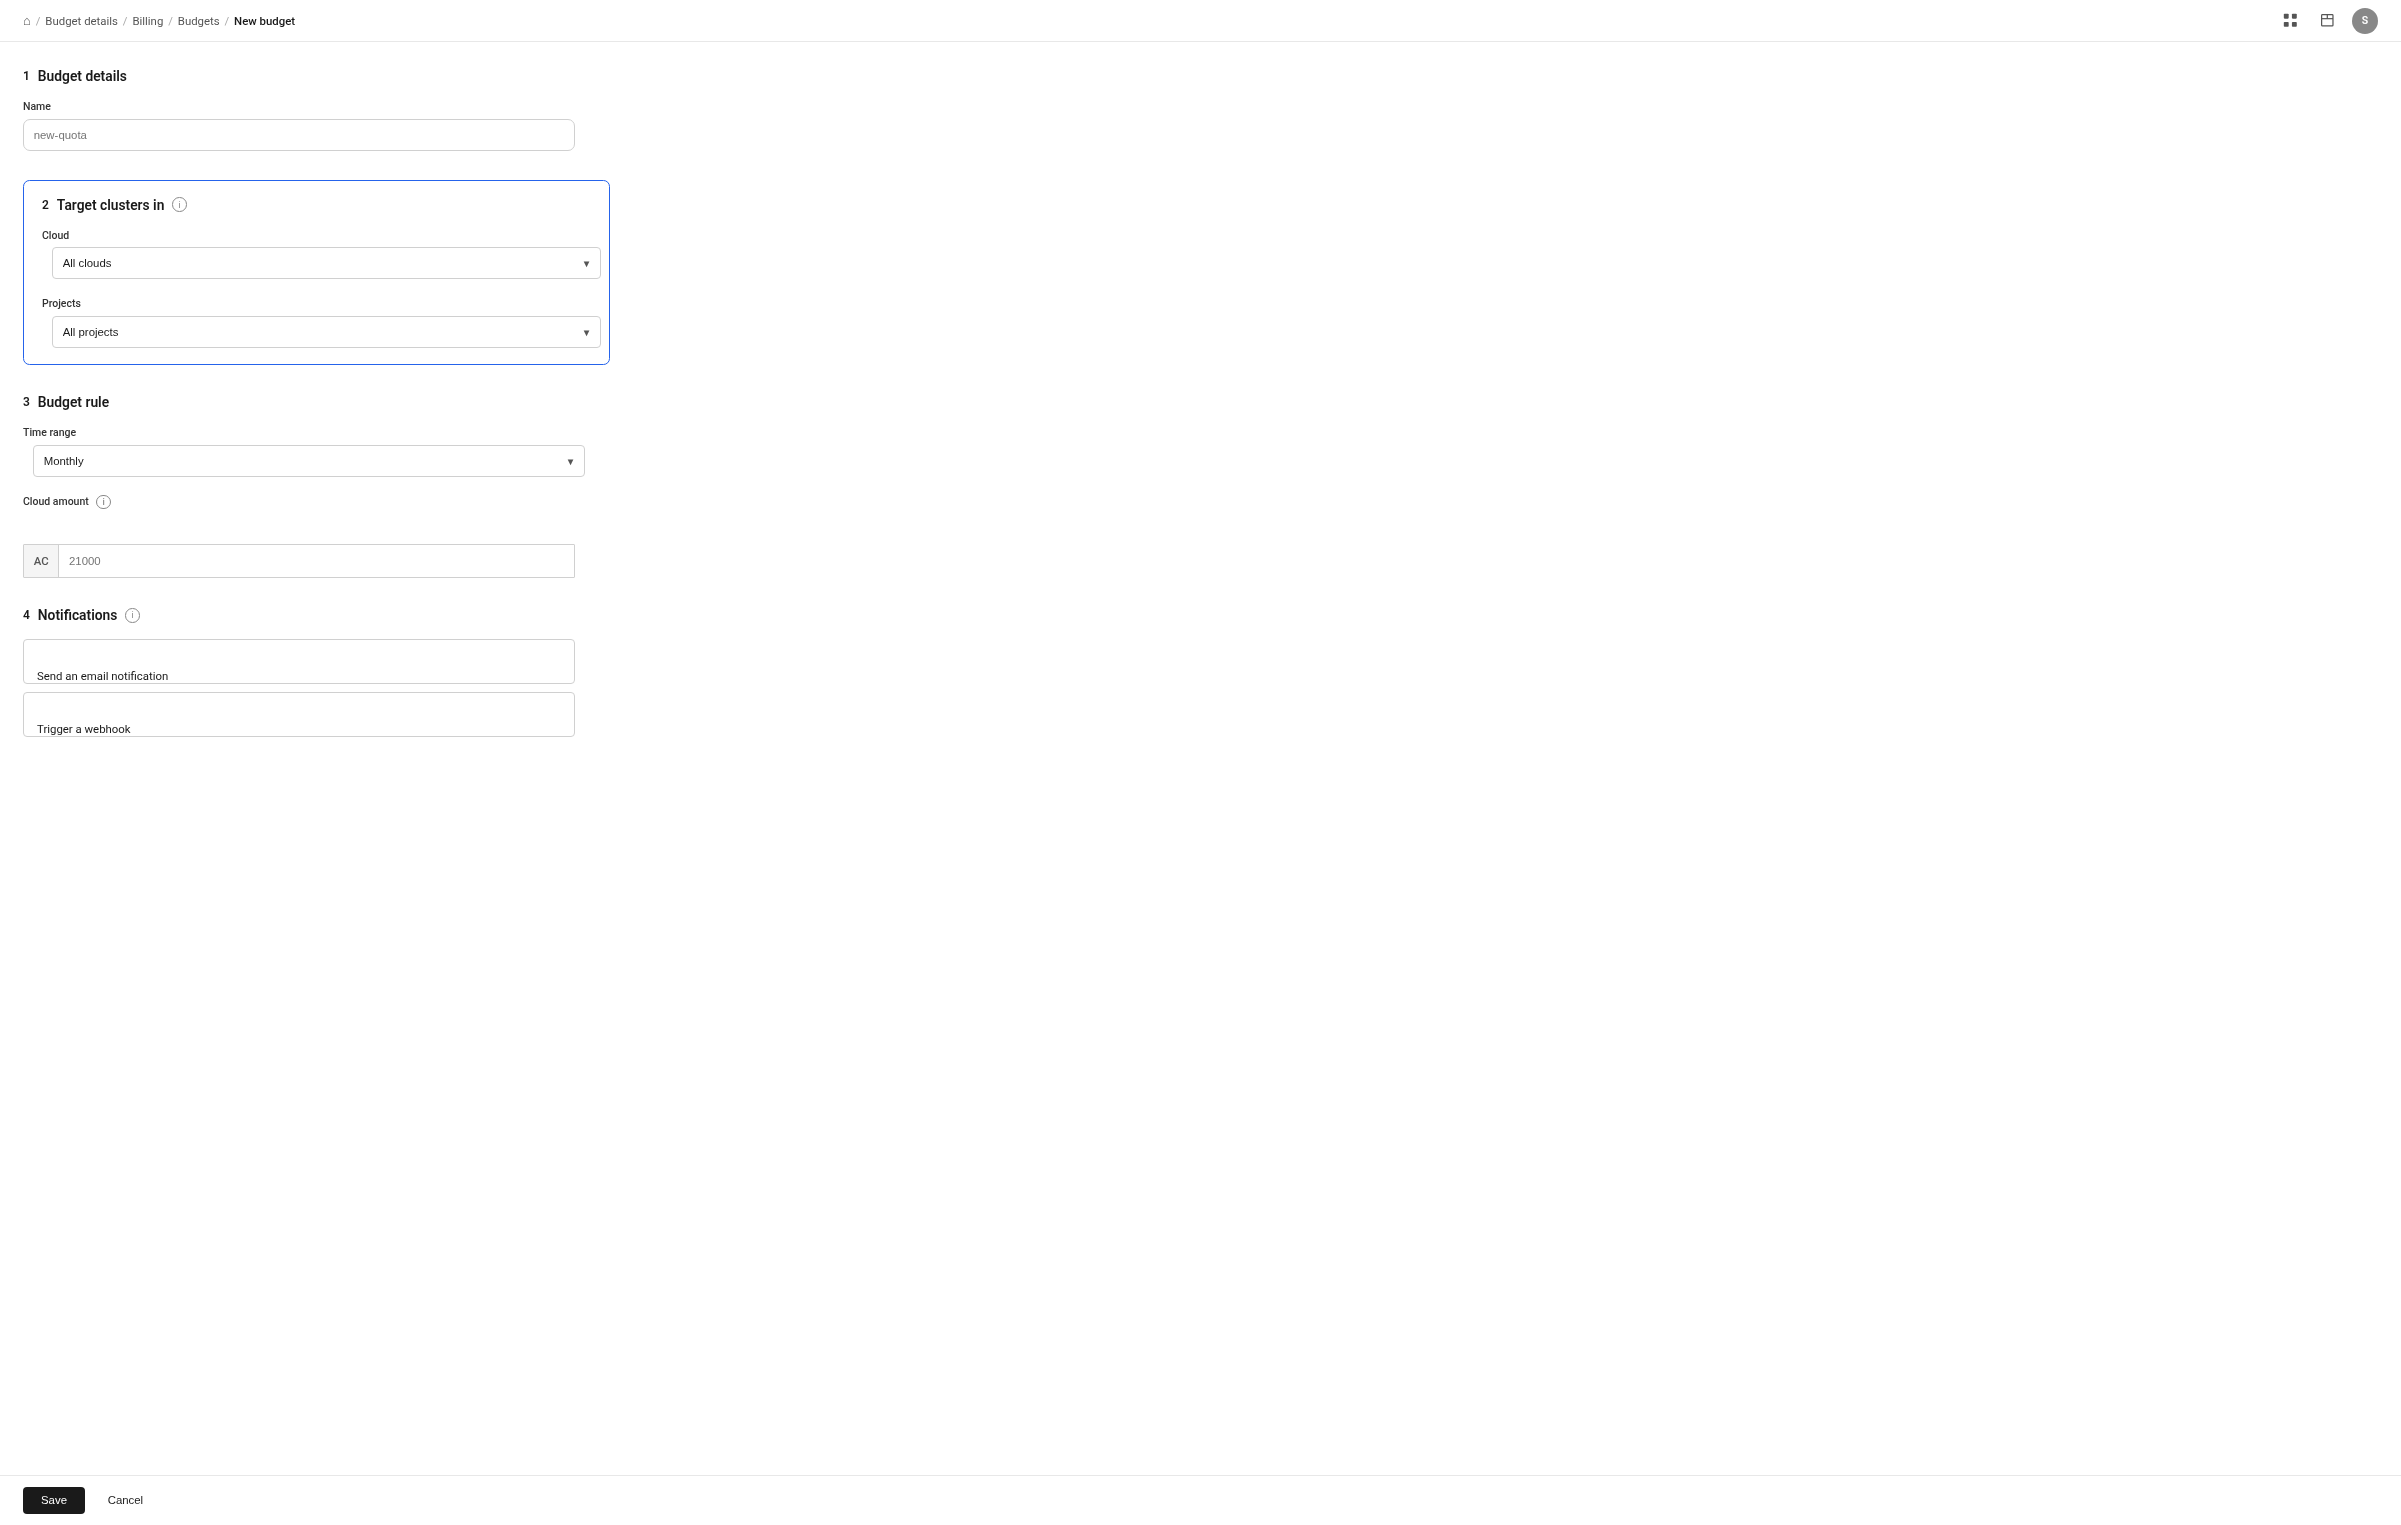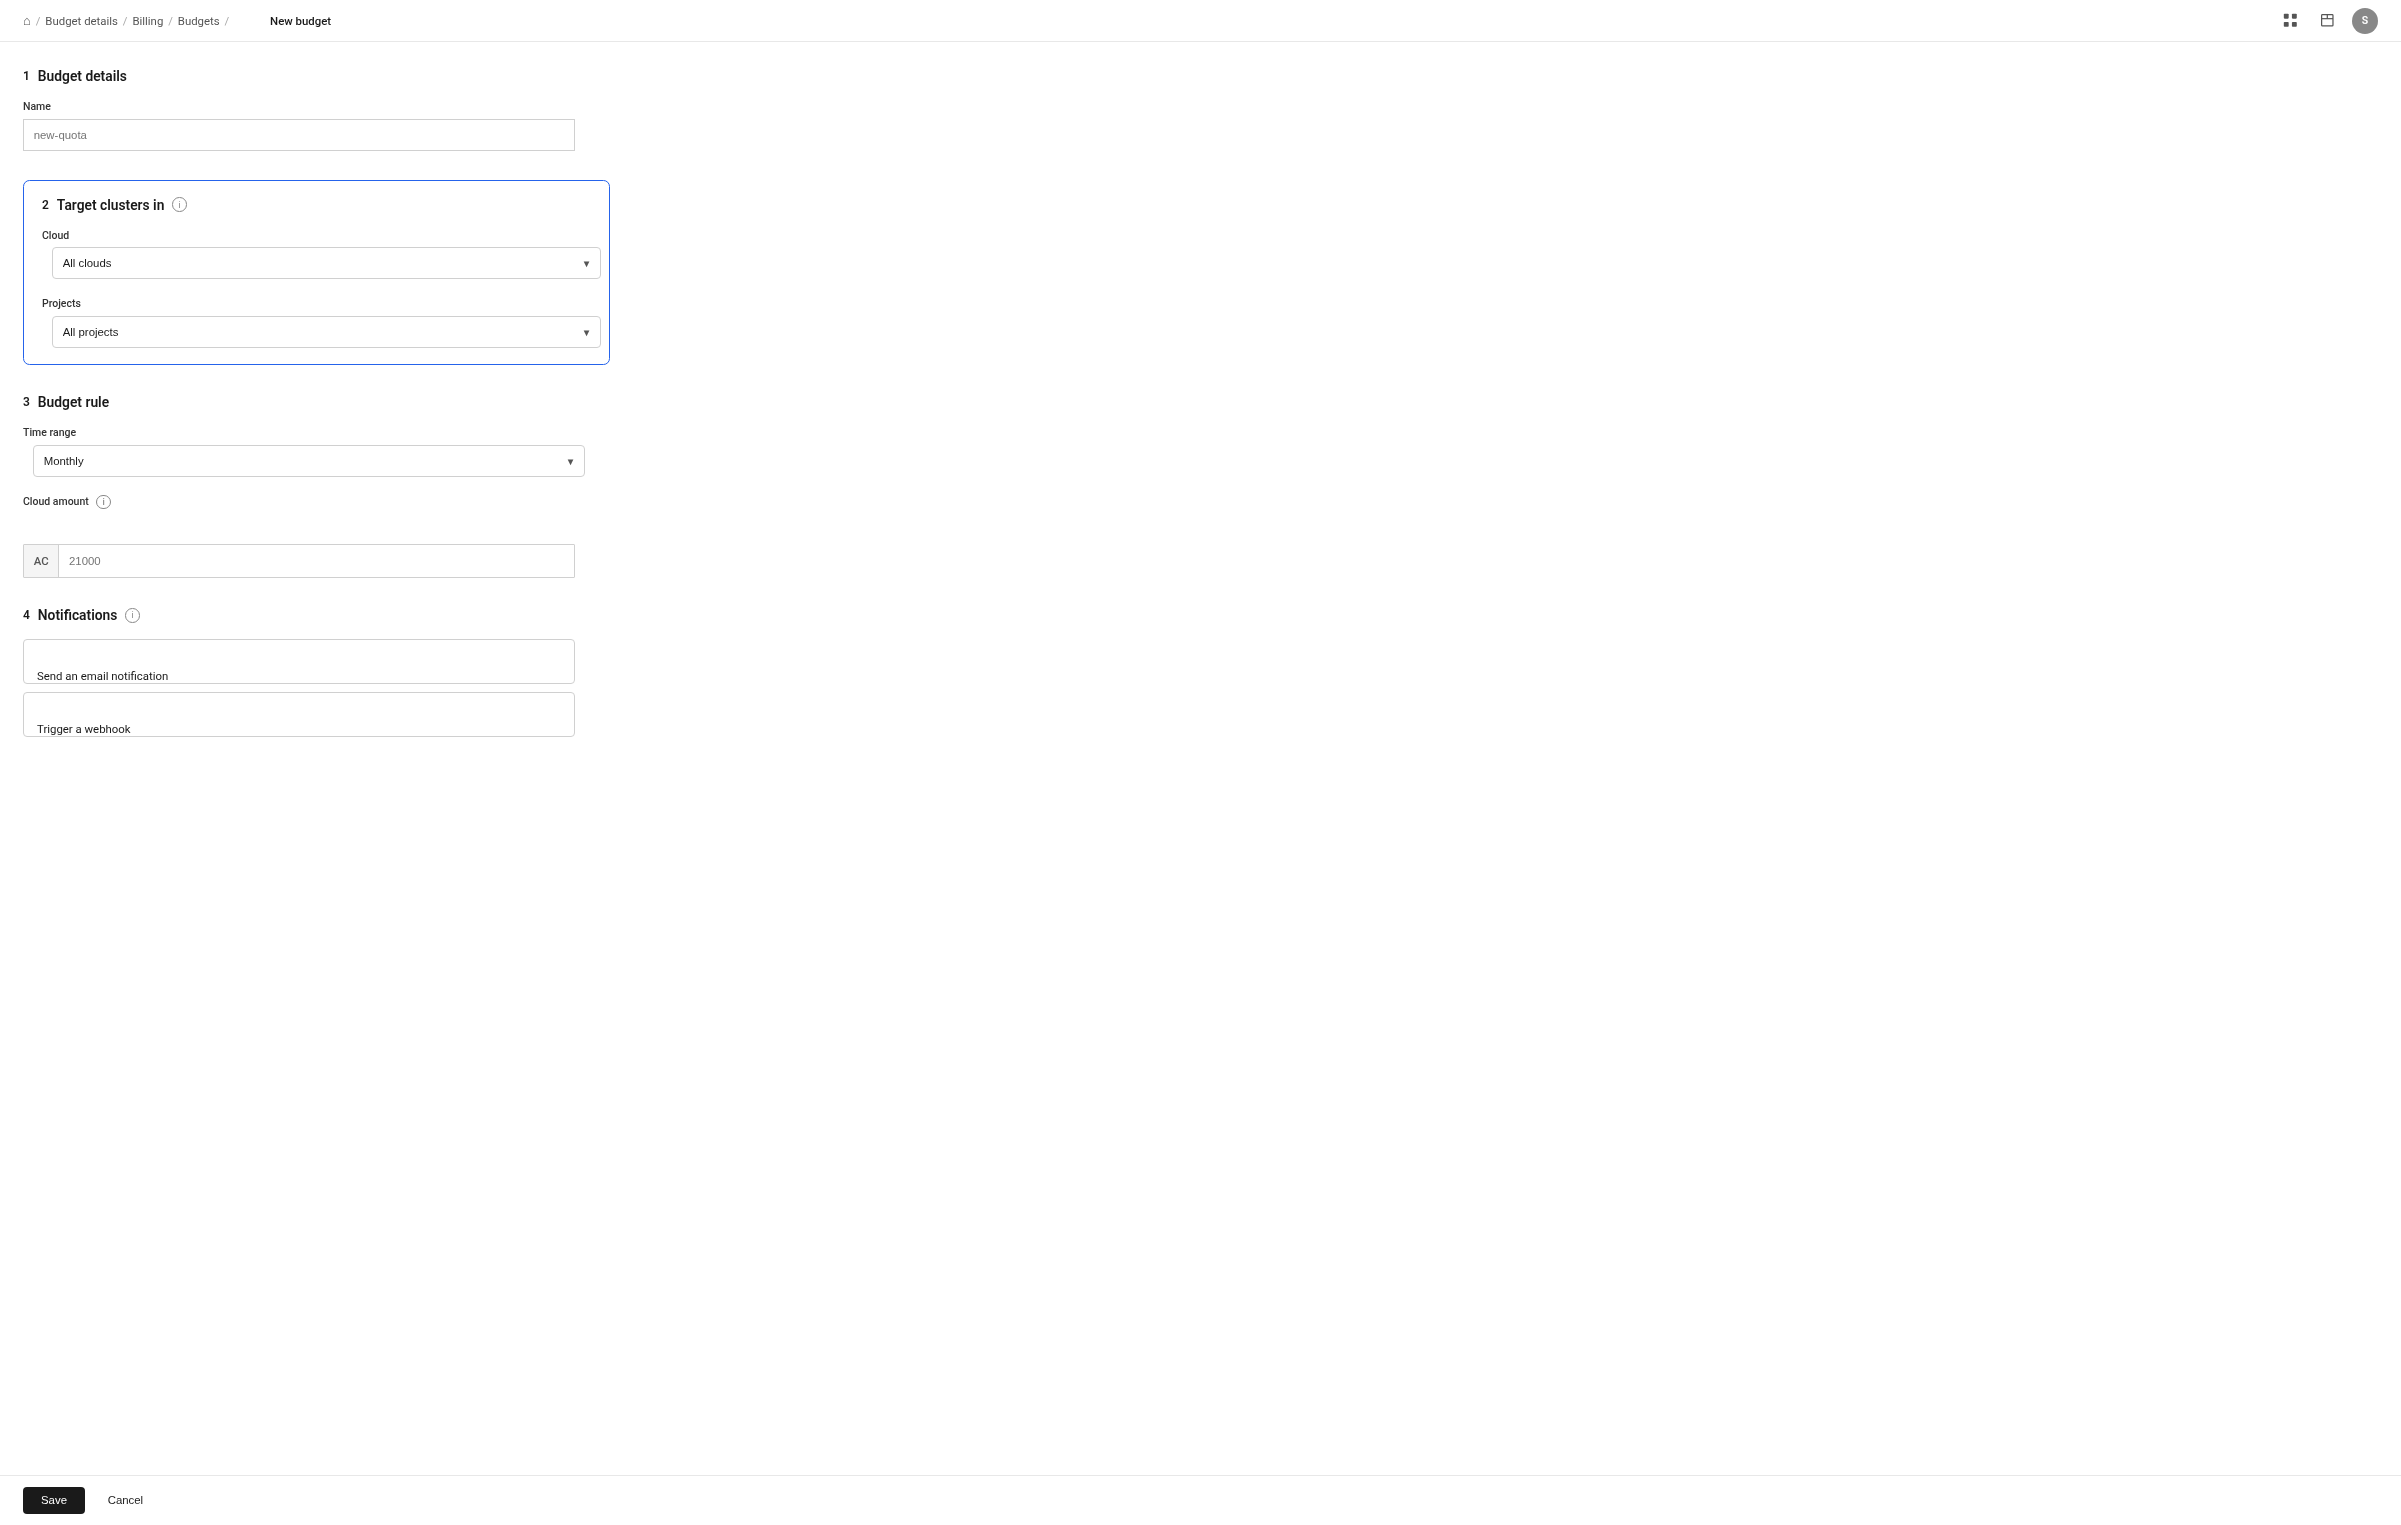--- a/index.html
+++ b/index.html
@@ -46,21 +46,20 @@
     }
 
     .breadcrumb a {
       color: #555;
       text-decoration: none;
     }
 
     .breadcrumb .current {
       color: #1a1a1a;
       font-weight: 500;
-      margin-left: 36px;
     }
 
     .nav-icons {
       display: flex;
       align-items: center;
       gap: 11.4px;
     }
 
     .nav-icon-btn {
       width: 26px;
@@ -157,21 +156,21 @@
       font-weight: 500;
       color: #333;
       margin-bottom: 5.7px;
     }
 
     .text-input {
       width: 100%;
       max-width: 552px;
       height: 32px;
       border: 0.8px solid #d0d0d0;
-      border-radius: 0;
+      border-radius: 7px;
       padding: 0 9.7px;
       font-size: 11.4px;
       color: #999;
       outline: none;
     }
 
     .select-wrapper {
       position: relative;
       width: 100%;
       max-width: 552px;

